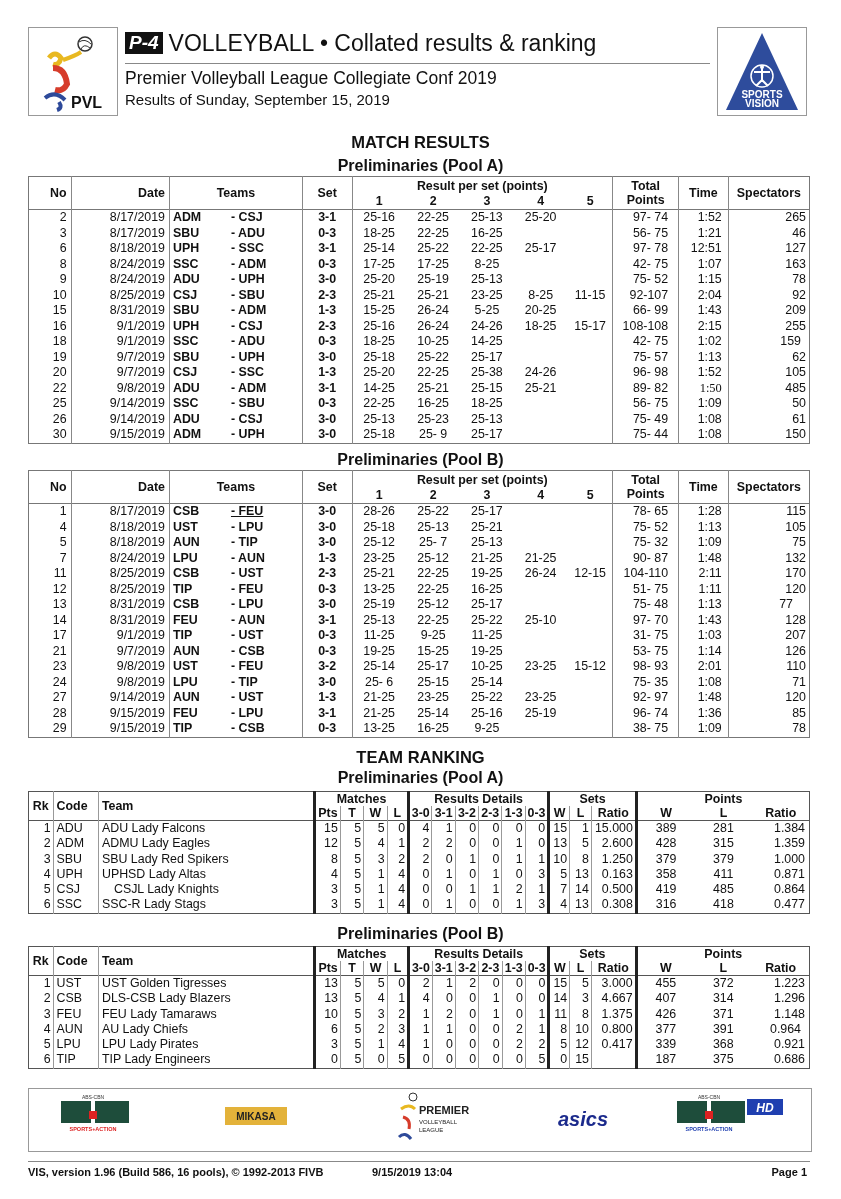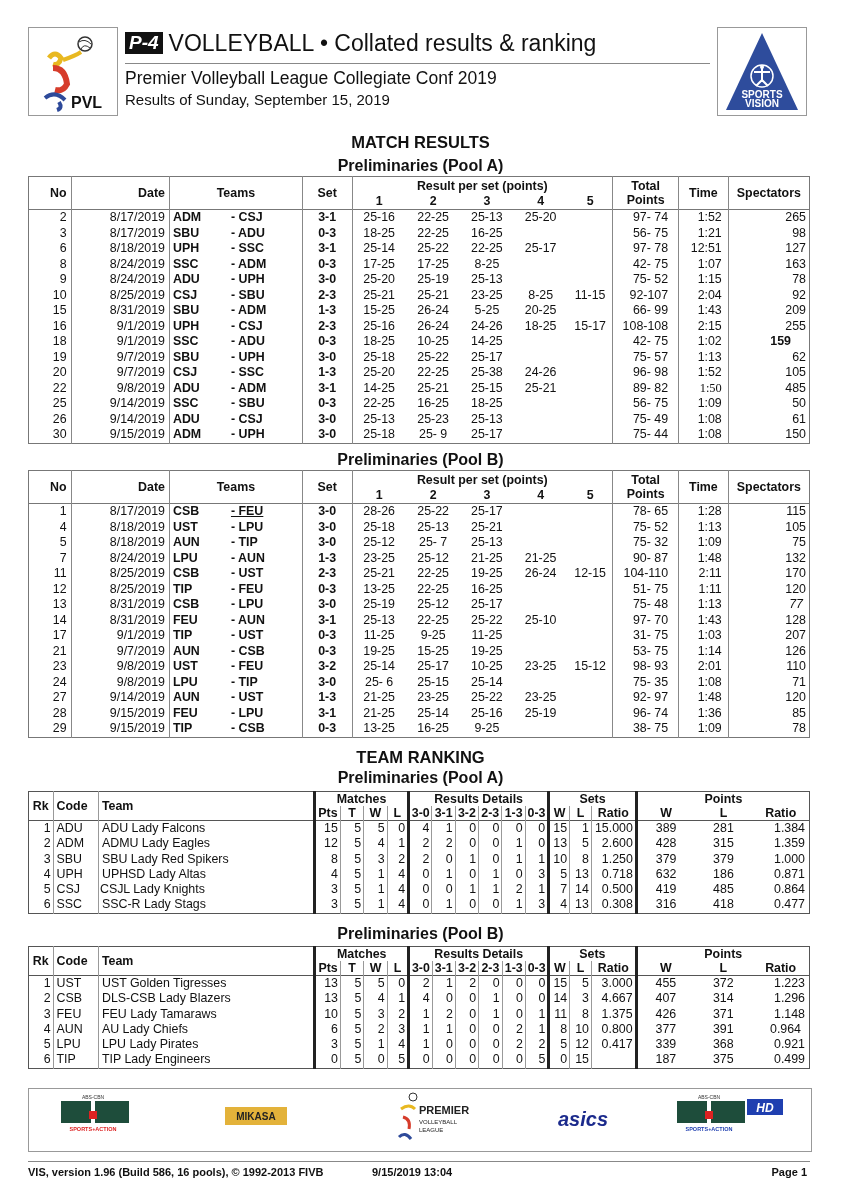--- a/index.html
+++ b/index.html
@@ -130,21 +130,21 @@
         <td class="r vl" style="padding-right: 4px;">8/17/2019</td>
         <td class="b vl" style="padding-left: 3px;"><span style="display: inline-block; width: 58px;">SBU</span><span>- ADU</span></td>
         <td class="c b vl" style="">0-3</td>
         <td class="c vl" style="">18-25</td>
         <td class="c" style="">22-25</td>
         <td class="c" style="">16-25</td>
         <td class="c" style=""></td>
         <td class="c" style=""></td>
         <td class="r vl" style="padding-right: 10px;">56- 75</td>
         <td class="r vl" style="padding-right: 6px;">1:21</td>
-        <td class="r vl" style="padding-right: 3px;">98</td>
+        <td class="r vl" style="padding-right: 3px;">46</td>
       </tr>
       <tr>
         <td class="r" style="padding-right: 4px;">6</td>
         <td class="r vl" style="padding-right: 4px;">8/18/2019</td>
         <td class="b vl" style="padding-left: 3px;"><span style="display: inline-block; width: 58px;">UPH</span><span>- SSC</span></td>
         <td class="c b vl" style="">3-1</td>
         <td class="c vl" style="">25-14</td>
         <td class="c" style="">25-22</td>
         <td class="c" style="">22-25</td>
         <td class="c" style="">25-17</td>
@@ -228,21 +228,21 @@
         <td class="r vl" style="padding-right: 4px;">9/1/2019</td>
         <td class="b vl" style="padding-left: 3px;"><span style="display: inline-block; width: 58px;">SSC</span><span>- ADU</span></td>
         <td class="c b vl" style="">0-3</td>
         <td class="c vl" style="">18-25</td>
         <td class="c" style="">10-25</td>
         <td class="c" style="">14-25</td>
         <td class="c" style=""></td>
         <td class="c" style=""></td>
         <td class="r vl" style="padding-right: 10px;">42- 75</td>
         <td class="r vl" style="padding-right: 6px;">1:02</td>
-        <td class="r vl" style="padding-right: 18px; font-weight: bold;">159</td>
+        <td class="r vl" style="padding-right: 8px;">159</td>
       </tr>
       <tr>
         <td class="r" style="padding-right: 4px;">19</td>
         <td class="r vl" style="padding-right: 4px;">9/7/2019</td>
         <td class="b vl" style="padding-left: 3px;"><span style="display: inline-block; width: 58px;">SBU</span><span>- UPH</span></td>
         <td class="c b vl" style="">3-0</td>
         <td class="c vl" style="">25-18</td>
         <td class="c" style="">25-22</td>
         <td class="c" style="">25-17</td>
         <td class="c" style=""></td>
@@ -451,21 +451,21 @@
         <td class="r vl" style="padding-right: 4px;">8/31/2019</td>
         <td class="b vl" style="padding-left: 3px;"><span style="display: inline-block; width: 58px;">CSB</span><span>- LPU</span></td>
         <td class="c b vl" style="">3-0</td>
         <td class="c vl" style="">25-19</td>
         <td class="c" style="">25-12</td>
         <td class="c" style="">25-17</td>
         <td class="c" style=""></td>
         <td class="c" style=""></td>
         <td class="r vl" style="padding-right: 10px;">75- 48</td>
         <td class="r vl" style="padding-right: 6px;">1:13</td>
-        <td class="r vl" style="padding-right: 6px; font-style: italic;">77</td>
+        <td class="r vl" style="padding-right: 16px;">77</td>
       </tr>
       <tr>
         <td class="r" style="padding-right: 4px;">14</td>
         <td class="r vl" style="padding-right: 4px;">8/31/2019</td>
         <td class="b vl" style="padding-left: 3px;"><span style="display: inline-block; width: 58px;">FEU</span><span>- AUN</span></td>
         <td class="c b vl" style="">3-1</td>
         <td class="c vl" style="">25-13</td>
         <td class="c" style="">22-25</td>
         <td class="c" style="">25-22</td>
         <td class="c" style="">25-10</td>
@@ -702,29 +702,29 @@
         <td class="r thin" style="">1</td>
         <td class="r thin" style="">4</td>
         <td class="r thick" style="">0</td>
         <td class="r thin" style="">1</td>
         <td class="r thin" style="">0</td>
         <td class="r thin" style="">1</td>
         <td class="r thin" style="">0</td>
         <td class="r thin" style="">3</td>
         <td class="r thick" style="">5</td>
         <td class="r thin" style="">13</td>
-        <td class="r thin" style="">0.718</td>
-        <td class="c thick" style="">632</td>
-        <td class="c" style="">186</td>
+        <td class="r thin" style="">0.163</td>
+        <td class="c thick" style="">358</td>
+        <td class="c" style="">411</td>
         <td class="r" style="padding-right: 4px;">0.871</td>
       </tr>
       <tr>
         <td class="r" style="">5</td>
         <td class="thin" style="padding-left: 3px;">CSJ</td>
-        <td class="thin" style="padding-left: 1px;">CSJL Lady Knights</td>
+        <td class="thin" style="padding-left: 15px;">CSJL Lady Knights</td>
         <td class="r thick" style="">3</td>
         <td class="r thin" style="">5</td>
         <td class="r thin" style="">1</td>
         <td class="r thin" style="">4</td>
         <td class="r thick" style="">0</td>
         <td class="r thin" style="">0</td>
         <td class="r thin" style="">1</td>
         <td class="r thin" style="">1</td>
         <td class="r thin" style="">2</td>
         <td class="r thin" style="">1</td>
@@ -930,21 +930,21 @@
         <td class="r thin" style="">0</td>
         <td class="r thin" style="">0</td>
         <td class="r thin" style="">0</td>
         <td class="r thin" style="">0</td>
         <td class="r thin" style="">5</td>
         <td class="r thick" style="">0</td>
         <td class="r thin" style="">15</td>
         <td class="r thin" style=""></td>
         <td class="c thick" style="">187</td>
         <td class="c" style="">375</td>
-        <td class="r" style="padding-right: 4px;">0.499</td>
+        <td class="r" style="padding-right: 4px;">0.686</td>
       </tr>
     </tbody>
 </table>
 
 <div class="sponsor-box">
   <svg width="782" height="62" viewBox="0 0 782 62">
     <g>
       <text x="64" y="10" text-anchor="middle" font-size="5" font-family="Liberation Sans, sans-serif" fill="#333">ABS-CBN</text>
       <rect x="32" y="12" width="30" height="22" fill="#1e4d3b"></rect>
       <rect x="66" y="12" width="34" height="22" fill="#1e4d3b"></rect>

